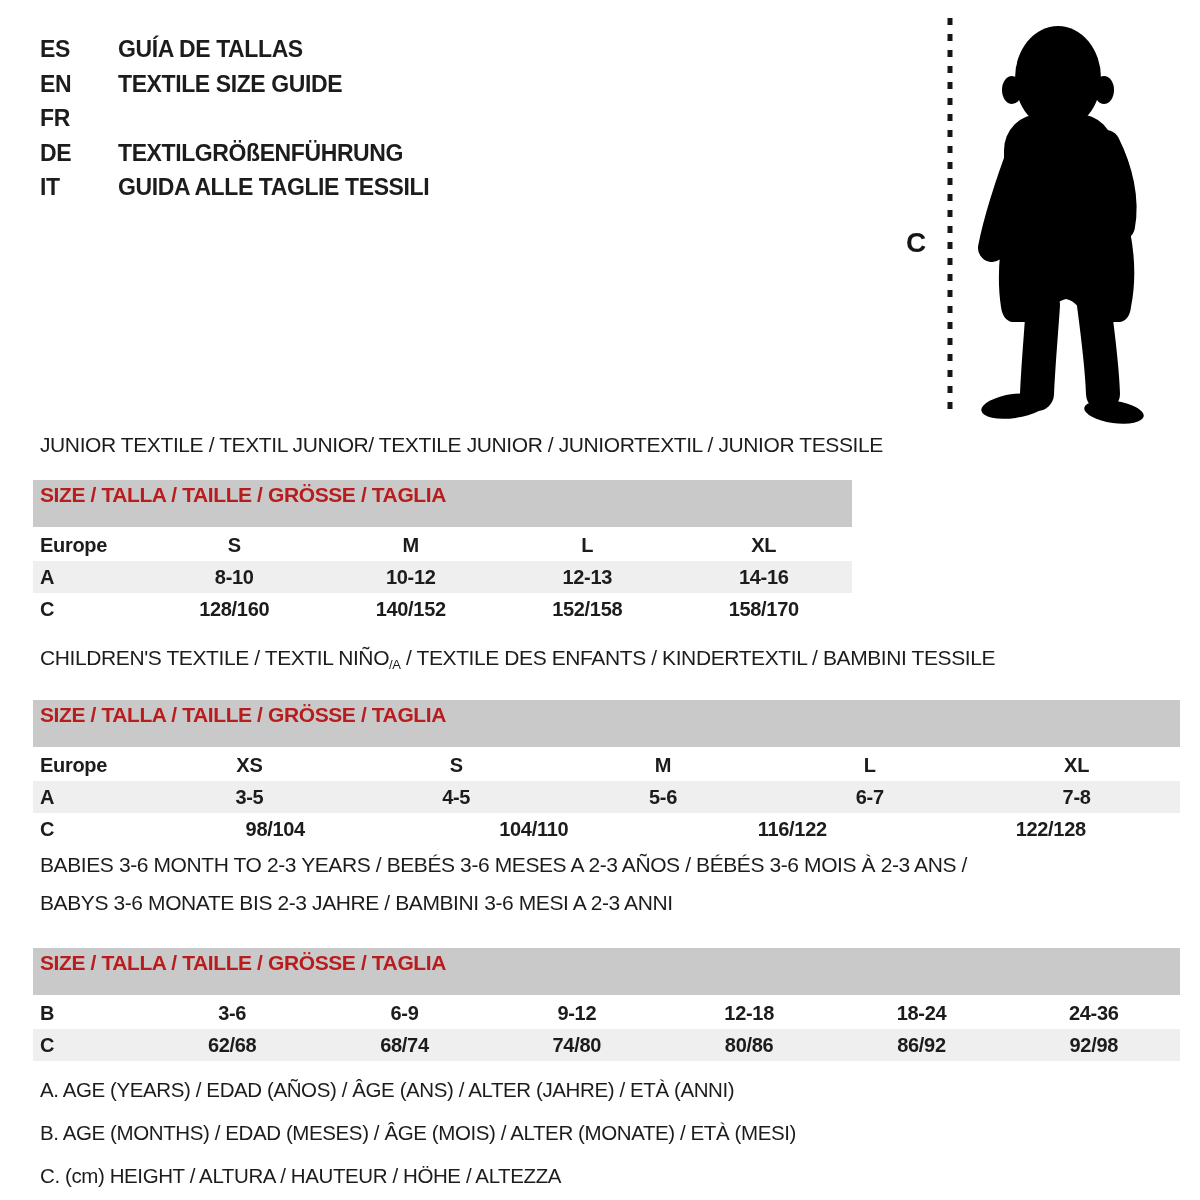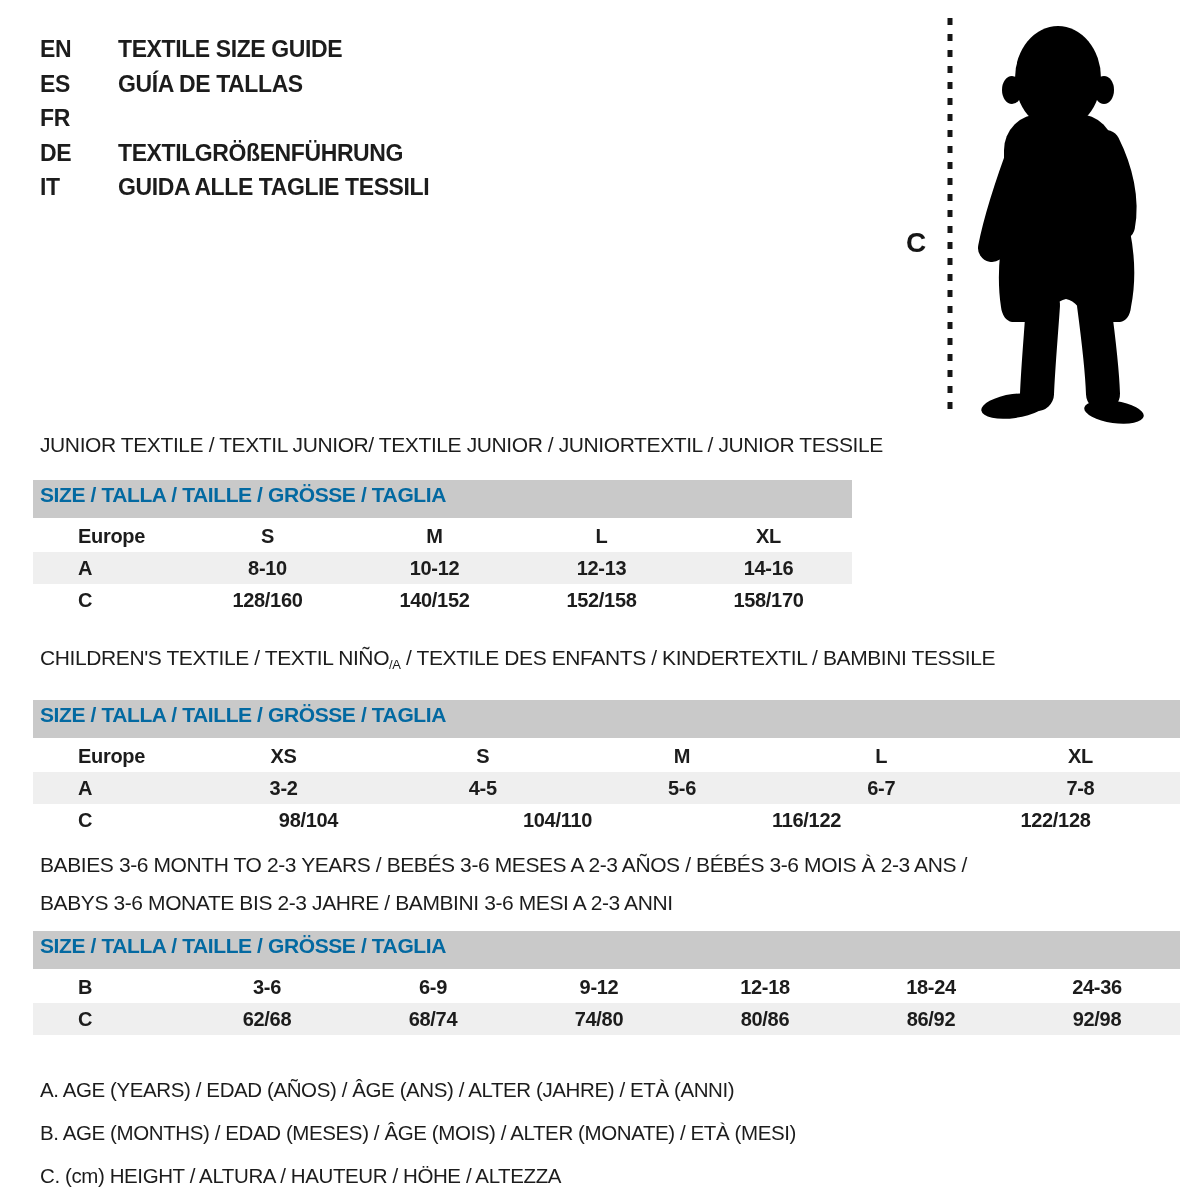--- a/index.html
+++ b/index.html
@@ -38,60 +38,60 @@
     letter-spacing: -0.4px;
     padding-left: 7px;
     line-height: 24px;
     margin-bottom: 23px;
     white-space: nowrap;
   }
   .section-title .sub { font-size: 13px; vertical-align: -4px; }
   #junior  { top: 433px; width: 819px; }
   #children{ top: 646px; width: 1147px; }
   #babies  { top: 846px; width: 1147px; }
-  #babies .section-title { line-height: 38px; margin-bottom: 9px; }
+  #babies .section-title { line-height: 38px; margin-bottom: 26px; }
   
   .size-bar {
-    height: 38px;
+    height: 47px;
     line-height: 30px;
     background: #c9c9c9;
-    color: #0369a1;
+    color: #b91c1c;
     font-weight: 700;
     font-size: 21px;
     letter-spacing: -0.4px;
     padding-left: 7px;
     margin-bottom: 2px;
   }
   .t-row { display: flex; height: 32px; line-height: 32px; font-weight: 700; font-size: 20px; letter-spacing: -0.3px; }
   .t-row.shaded { background: #efefef; }
-  .t-label { flex: 0 0 113px; padding-left: 7px; box-sizing: border-box; margin-left: 38px; }
+  .t-label { flex: 0 0 113px; padding-left: 7px; box-sizing: border-box; }
   .t-cell { flex: 1 1 0; text-align: center; }
   
   .legend {
     position: absolute;
     left: 40px; top: 1068px;
     font-weight: 400;
     font-size: 20.5px;
     letter-spacing: -0.4px;
     line-height: 43px;
   }
 </style>
 </head>
 <body>
 
 <div class="page">
 
   <div class="lang-block">
     <div class="lang-row">
+      <span class="lang-code">ES</span>
+      <span class="lang-title">GUÍA DE TALLAS</span>
+    </div>
+    <div class="lang-row">
       <span class="lang-code">EN</span>
       <span class="lang-title">TEXTILE SIZE GUIDE</span>
-    </div>
-    <div class="lang-row">
-      <span class="lang-code">ES</span>
-      <span class="lang-title">GUÍA DE TALLAS</span>
     </div>
     <div class="lang-row">
       <span class="lang-code">FR</span>
     </div>
     <div class="lang-row">
       <span class="lang-code">DE</span>
       <span class="lang-title">TEXTILGRÖßENFÜHRUNG</span>
     </div>
     <div class="lang-row">
       <span class="lang-code">IT</span>
@@ -152,21 +152,21 @@
     <div class="t-row">
       <span class="t-label">Europe</span>
       <span class="t-cell">XS</span>
       <span class="t-cell">S</span>
       <span class="t-cell">M</span>
       <span class="t-cell">L</span>
       <span class="t-cell">XL</span>
     </div>
     <div class="t-row shaded">
       <span class="t-label">A</span>
-      <span class="t-cell">3-2</span>
+      <span class="t-cell">3-5</span>
       <span class="t-cell">4-5</span>
       <span class="t-cell">5-6</span>
       <span class="t-cell">6-7</span>
       <span class="t-cell">7-8</span>
     </div>
     <div class="t-row">
       <span class="t-label">C</span>
       <span class="t-cell">98/104</span>
       <span class="t-cell">104/110</span>
       <span class="t-cell">116/122</span>

